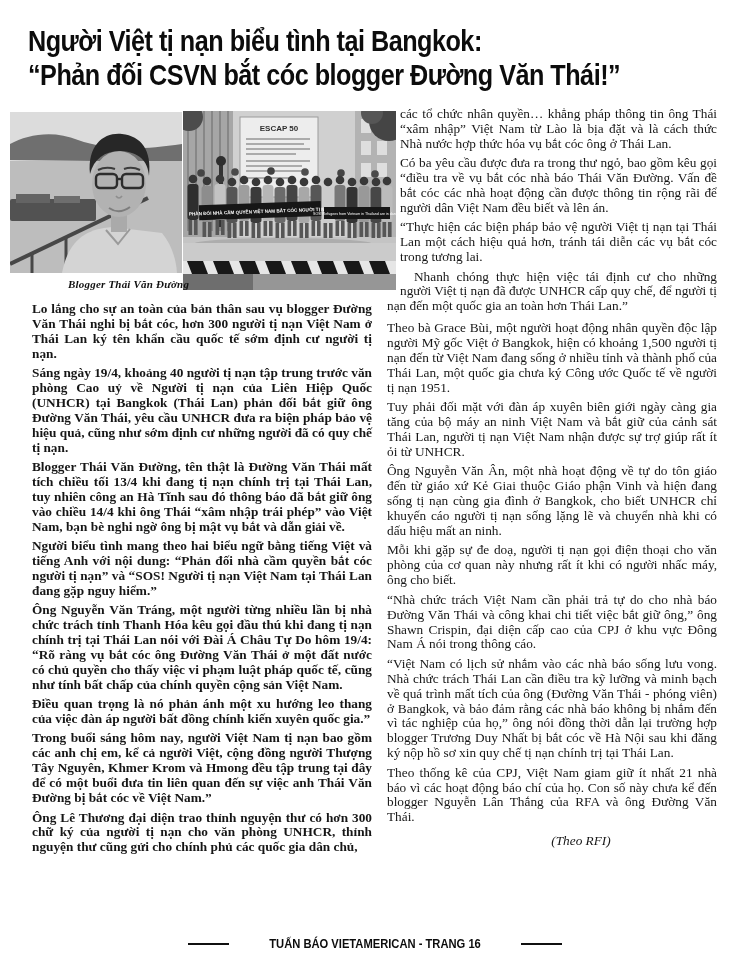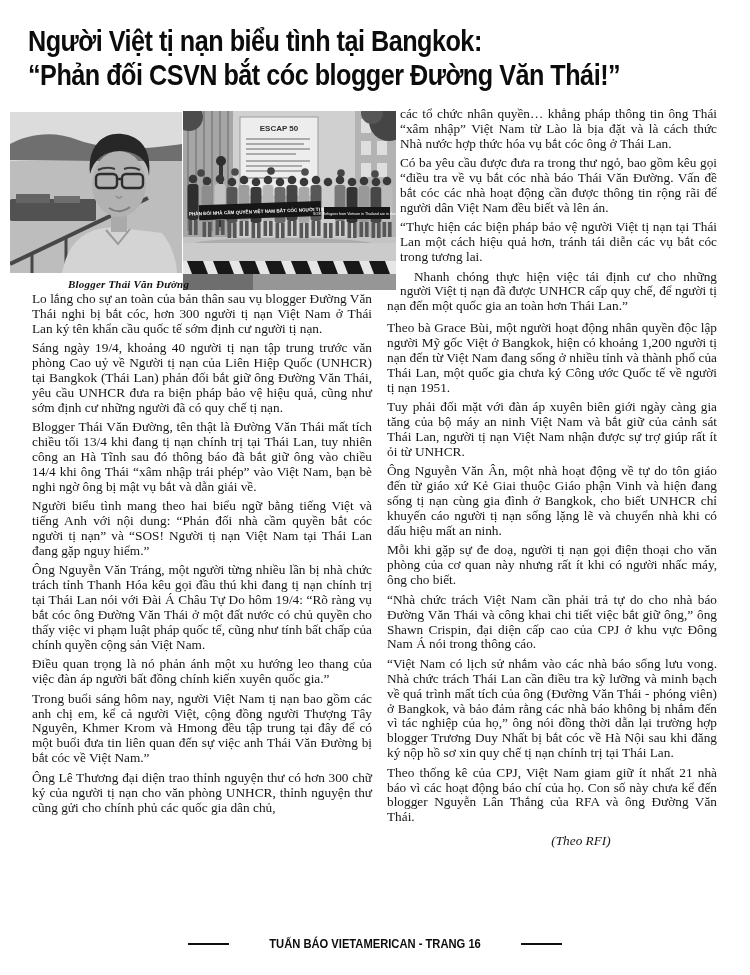--- a/index.html
+++ b/index.html
@@ -16,21 +16,21 @@
   .photo{position:absolute;display:block;}
   .photo-portrait{left:10px;top:112px;width:172px;height:161px;}
   .photo-protest{left:183px;top:111px;width:213px;height:131px;}
   .caption{position:absolute;left:37px;top:278px;font-weight:bold;font-style:italic;
            font-size:11px;letter-spacing:0.2px;color:#111;margin-left:31px;}
 
   
   .col{position:absolute;text-align:justify;font-size:13.3px;line-height:14.9px;
        color:#161616;}
   .col p{margin:0 0 4.5px 0;}
-  .col-left{left:32px;top:292px;width:340px;}
+  .col-left{left:32px;top:302px;width:340px;font-weight:bold;}
   .col-right{left:387px;top:107px;width:330px;}
   .wrap-spacer{float:left;width:13px;height:184px;}
   .col p.gap{margin-top:7px;}
   .col p.indent{text-indent:14px;}
   .col p.source{text-align:center;font-style:italic;padding-left:58px;margin-top:9px;}
 
   
   .footer{position:absolute;left:0;right:0;top:936px;display:flex;align-items:center;
           justify-content:center;gap:23px;}
   .footer .rule{width:41px;height:0;border-top:2.5px solid #101010;display:inline-block;}
@@ -185,21 +185,21 @@
       <p>Trong buổi sáng hôm nay, người Việt Nam tị nạn bao gồm các anh chị em, kể cả người Việt, cộng đồng người Thượng Tây Nguyên, Khmer Krom và Hmong đều tập trung tại đây để có một buổi đưa tin liên quan đến sự việc anh Thái Văn Đường bị bắt cóc về Việt Nam.”</p>
       <p>Ông Lê Thương đại diện trao thỉnh nguyện thư có hơn 300 chữ ký của người tị nạn cho văn phòng UNHCR, thỉnh nguyện thư cũng gửi cho chính phủ các quốc gia dân chủ,</p>
     </section>
 
   <section class="col col-right">
     <div class="wrap-spacer"></div>
   <p>các tổ chức nhân quyền… khẳng pháp thông tin ông Thái “xâm nhập” Việt Nam từ Lào là bịa đặt và là cách thức Nhà nước hợp thức hóa vụ bắt cóc ông ở Thái Lan.</p>
       <p>Có ba yêu cầu được đưa ra trong thư ngỏ, bao gồm kêu gọi “điều tra về vụ bắt cóc nhà báo Thái Văn Đường. Vấn đề bắt cóc các nhà hoạt động cần được thông tin rộng rãi để người dân Việt Nam đều biết và lên án.</p>
       <p>“Thực hiện các biện pháp bảo vệ người Việt tị nạn tại Thái Lan một cách hiệu quả hơn, tránh tái diễn các vụ bắt cóc trong tương lai.</p>
       <p class="indent">Nhanh chóng thực hiện việc tái định cư cho những người Việt tị nạn đã được UNHCR cấp quy chế, để người tị nạn đến một quốc gia an toàn hơn Thái Lan.”</p>
-      <p class="gap">Theo bà Grace Bùi, một người hoạt động nhân quyền độc lập người Mỹ gốc Việt ở Bangkok, hiện có khoảng 1,200 người tị nạn đến từ Việt Nam đang sống ở nhiều tỉnh và thành phố của Thái Lan, một quốc gia chưa ký Công ước Quốc tế về người tị nạn 1951.</p>
+      <p class="gap">Theo bà Grace Bùi, một người hoạt động nhân quyền độc lập người Mỹ gốc Việt ở Bangkok, hiện có khoảng 1,500 người tị nạn đến từ Việt Nam đang sống ở nhiều tỉnh và thành phố của Thái Lan, một quốc gia chưa ký Công ước Quốc tế về người tị nạn 1951.</p>
       <p>Tuy phải đối mặt với đàn áp xuyên biên giới ngày càng gia tăng của bộ máy an ninh Việt Nam và bắt giữ của cảnh sát Thái Lan, người tị nạn Việt Nam nhận được sự trợ giúp rất ít ỏi từ UNHCR.</p>
       <p>Ông Nguyễn Văn Ân, một nhà hoạt động về tự do tôn giáo đến từ giáo xứ Kẻ Giai thuộc Giáo phận Vinh và hiện đang sống tị nạn cùng gia đình ở Bangkok, cho biết UNHCR chỉ khuyến cáo người tị nạn sống lặng lẽ và chuyển nhà khi có dấu hiệu mất an ninh.</p>
       <p>Mỗi khi gặp sự đe doạ, người tị nạn gọi điện thoại cho văn phòng của cơ quan này nhưng rất ít khi có người nhấc máy, ông cho biết.</p>
       <p>“Nhà chức trách Việt Nam cần phải trả tự do cho nhà báo Đường Văn Thái và công khai chi tiết việc bắt giữ ông,” ông Shawn Crispin, đại diện cấp cao của CPJ ở khu vực Đông Nam Á nói trong thông cáo.</p>
       <p>“Việt Nam có lịch sử nhắm vào các nhà báo sống lưu vong. Nhà chức trách Thái Lan cần điều tra kỹ lưỡng và minh bạch về quá trình mất tích của ông (Đường Văn Thái - phóng viên) ở Bangkok, và bảo đảm rằng các nhà báo không bị nhắm đến vì tác nghiệp của họ,” ông nói đồng thời dẫn lại trường hợp blogger Trương Duy Nhất bị bắt cóc về Hà Nội sau khi đăng ký nộp hồ sơ xin quy chế tị nạn chính trị tại Thái Lan.</p>
       <p>Theo thống kê của CPJ, Việt Nam giam giữ ít nhất 21 nhà báo vì các hoạt động báo chí của họ. Con số này chưa kể đến blogger Nguyễn Lân Thắng của RFA và ông Đường Văn Thái.</p>
       <p class="source">(Theo RFI)</p>
     </section>
 
   <footer class="footer">

